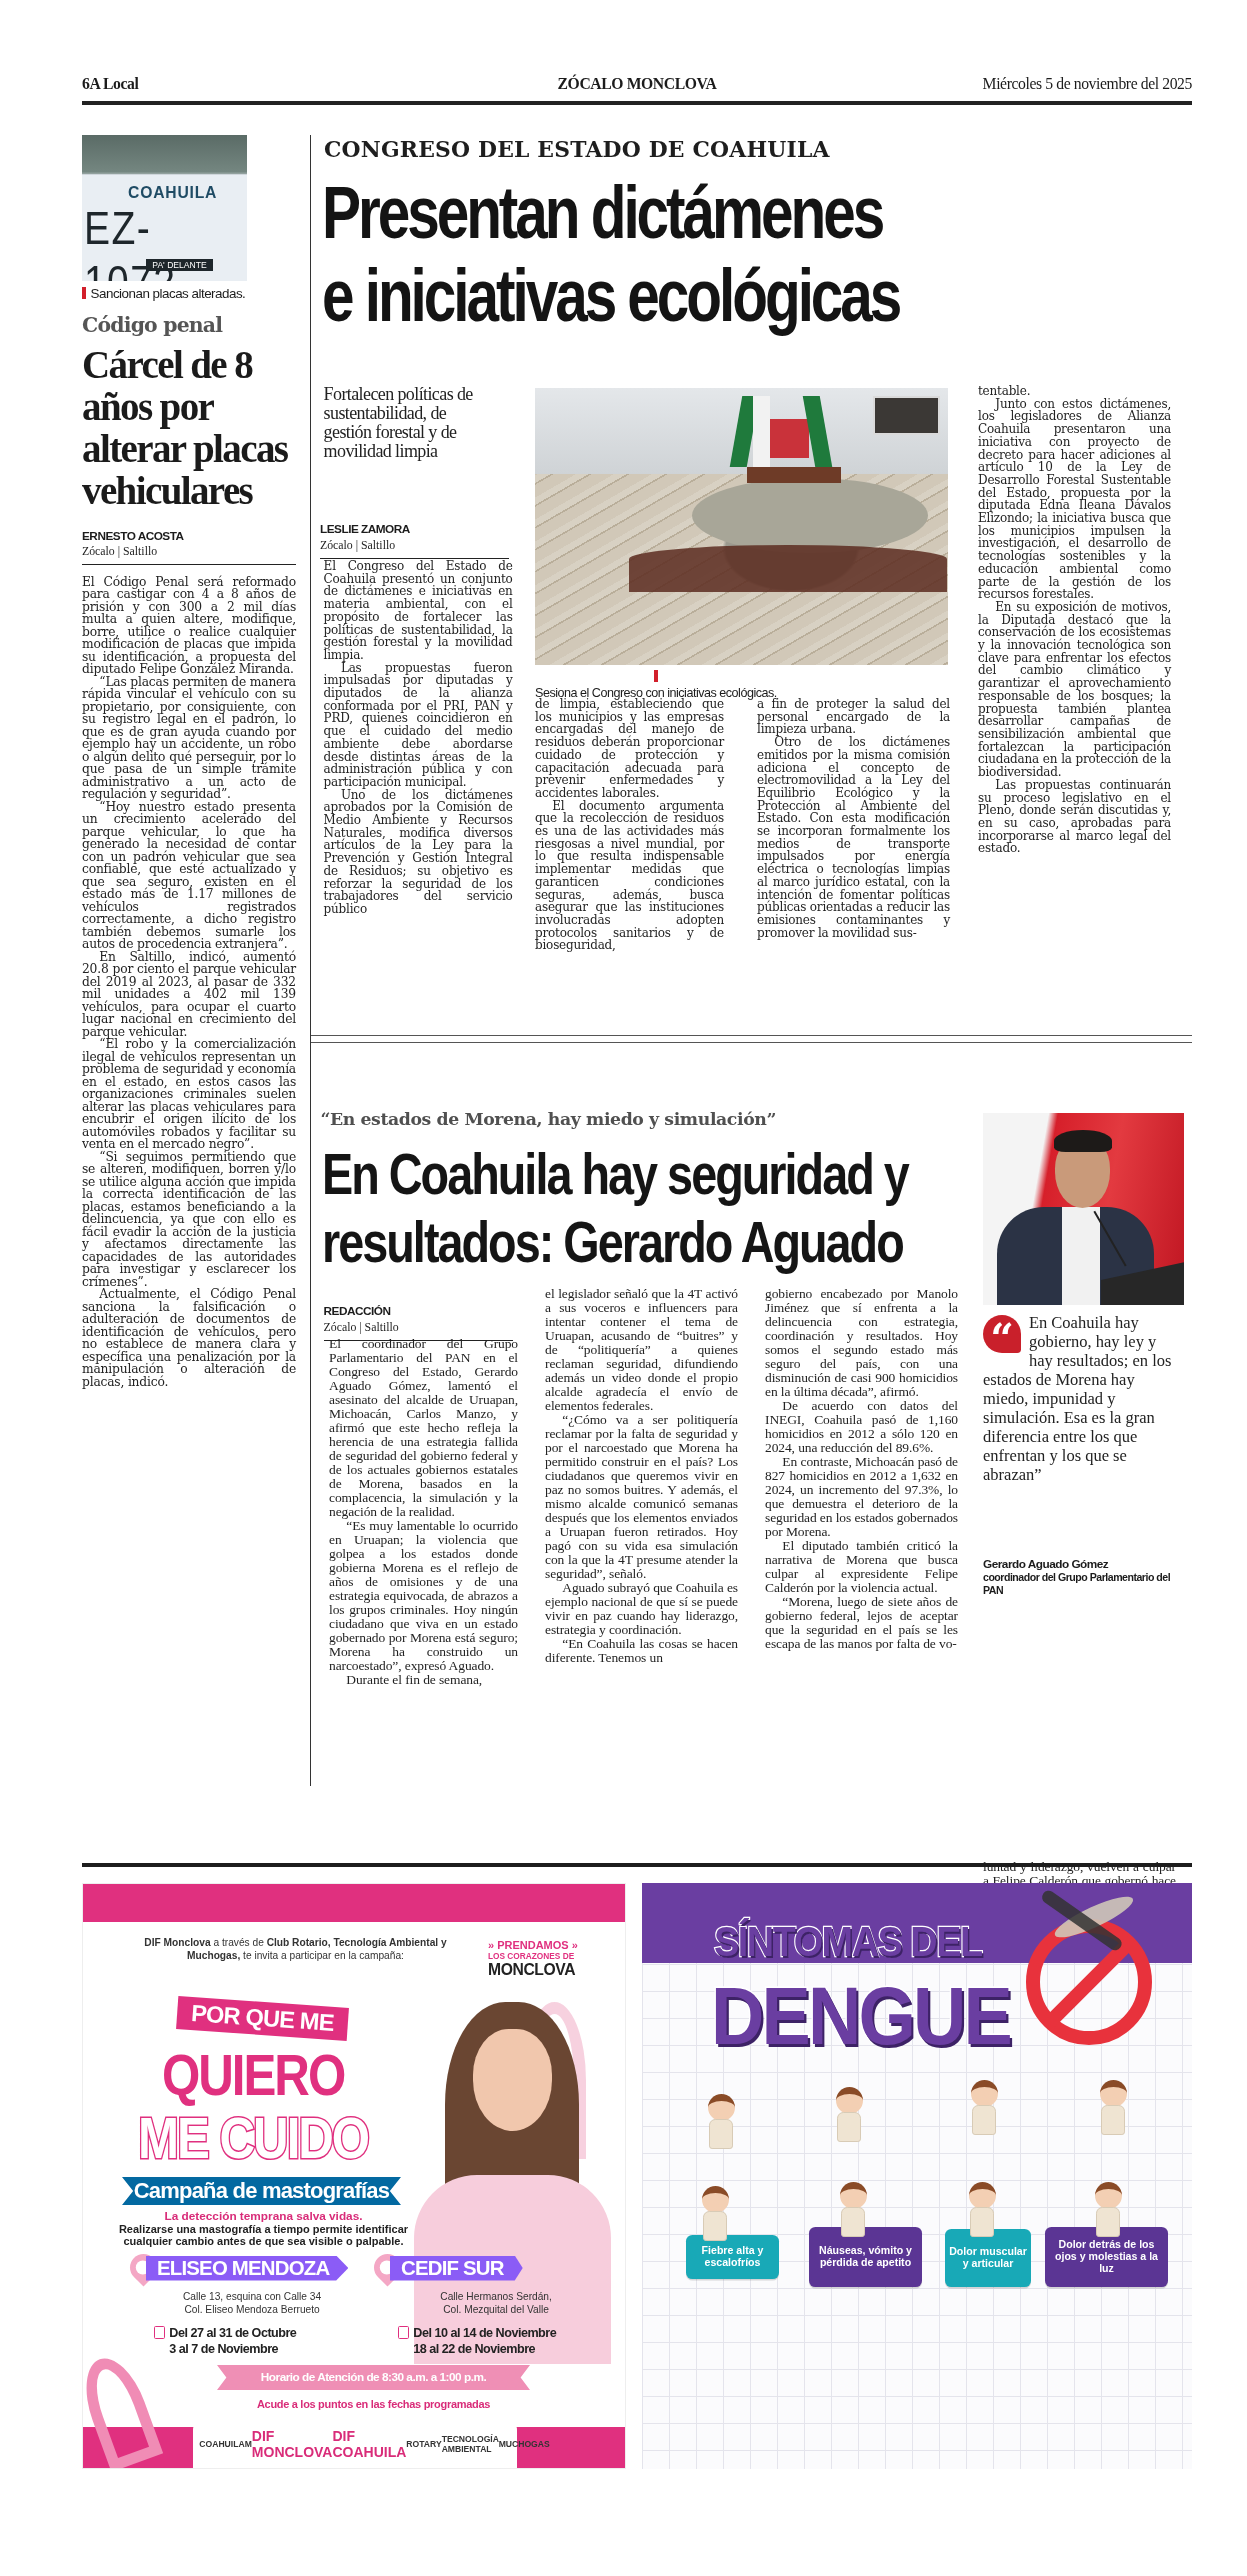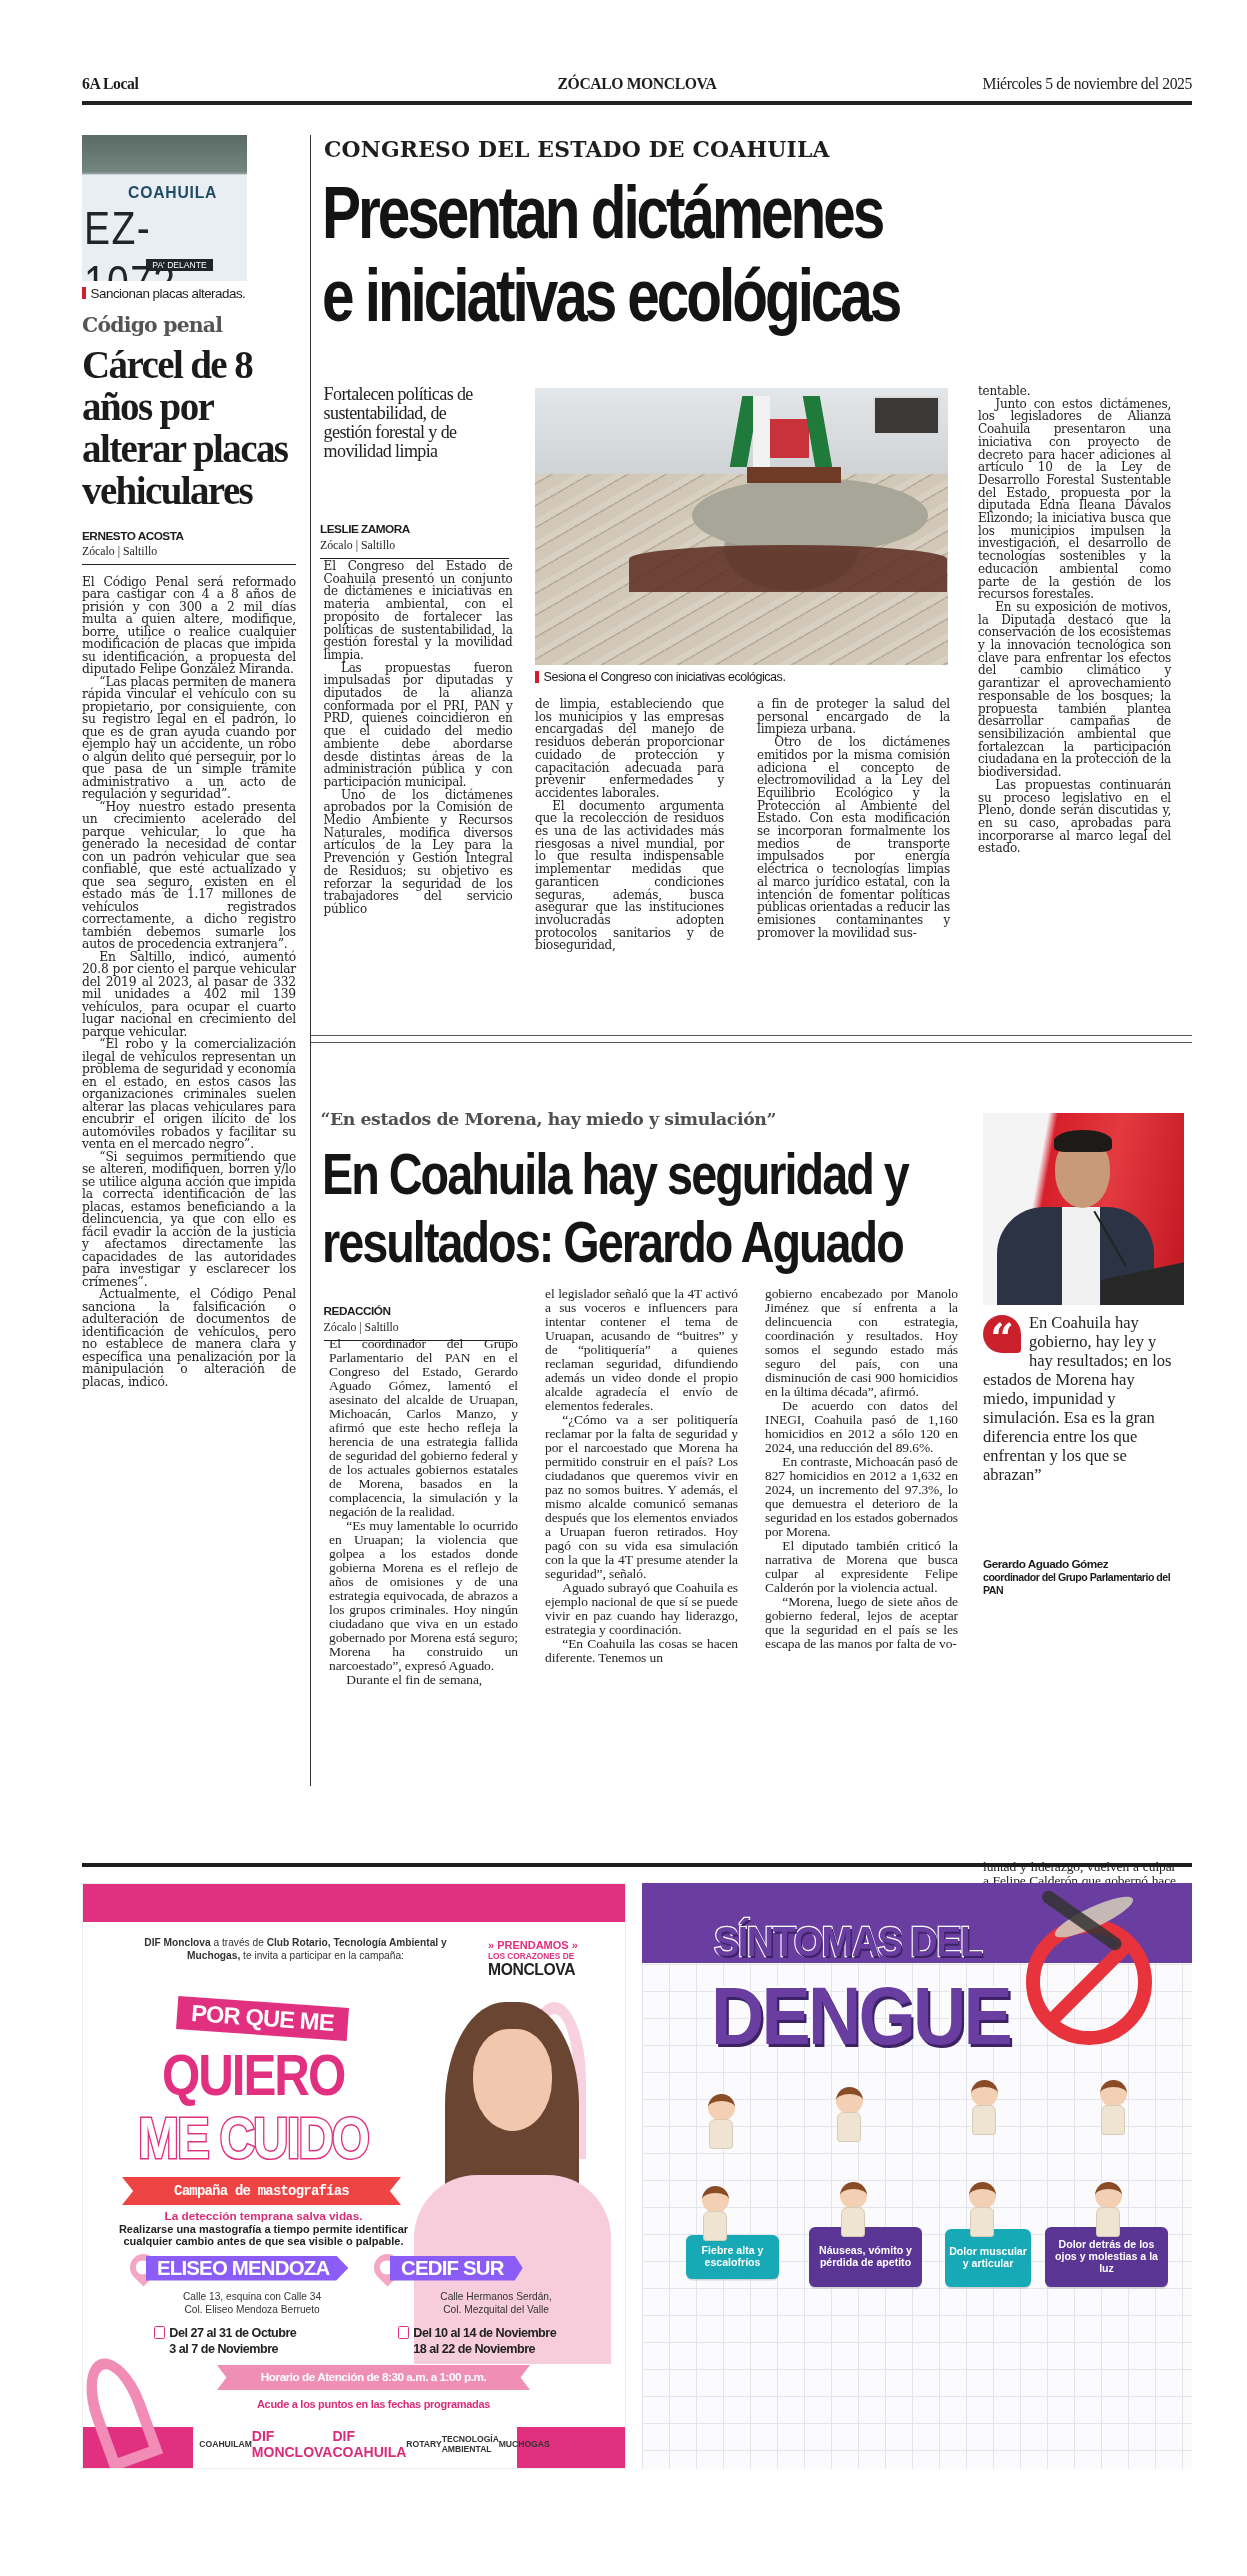--- a/index.html
+++ b/index.html
@@ -49,21 +49,21 @@
       #c8c0b0; }
   .congreso-photo .wall { position: absolute; left: 0; top: 0; width: 100%; height: 86px; background: linear-gradient(180deg,#e4e7ea,#cfd3d6); }
   .congreso-photo .flagG { position: absolute; left: 201px; top: 7.9px; width: 17.3px; height: 71px; background: #1f7a3c; transform: skewX(-10deg); }
   .congreso-photo .flagW { position: absolute; left: 218px; top: 7.9px; width: 17.3px; height: 71px; background: #f2f2f2; }
   .congreso-photo .flagR { position: absolute; left: 235px; top: 31px; width: 39px; height: 39px; background: #c9323a; }
   .congreso-photo .flagG2 { position: absolute; left: 274px; top: 7.9px; width: 17.3px; height: 71px; background: #1f7a3c; transform: skewX(10deg); }
   .congreso-photo .screen { position: absolute; left: 338px; top: 7.9px; width: 67px; height: 39px; background: #3b3835; border: 2.4px solid #dadada; }
   .congreso-photo .rail { position: absolute; left: 94px; top: 157px; width: 318px; height: 47px; background: #5c2c20; border-radius: 50% 50% 0 0 / 30% 30% 0 0; opacity: 0.85; }
   .congreso-photo .floor { position: absolute; left: 157px; top: 90px; width: 236px; height: 75px; background: #a8a698; border-radius: 50%; }
   .congreso-photo .desk { position: absolute; left: 212px; top: 79px; width: 94px; height: 15.7px; background: #6e3b27; }
-  .photo-caption { position: absolute; left: 224px; top: 535px; font-family: "Liberation Sans", sans-serif; font-size: 12.6px; letter-spacing: -0.5px; display: flex; align-items: center; gap: 4.7px; }
+  .photo-caption { position: absolute; left: 224px; top: 535px; font-family: "Liberation Sans", sans-serif; font-size: 12.6px; letter-spacing: -0.5px; display: flex; align-items: center; gap: 4.7px; flex-direction: column; }
   .photo-caption .mark { width: 3.9px; height: 11.8px; background: #d21f2b; display: inline-block; }
   .s1-col2 { position: absolute; left: 224px; top: 563px; width: 189px; }
   .s1-col3 { position: absolute; left: 446px; top: 563px; width: 193px; }
   .s1-col4 { position: absolute; left: 667px; top: 250px; width: 193px; }
 
   .double-rule { position: absolute; left: 229px; width: 881px; height: 7.9px; border-top: 1.6px solid #555; border-bottom: 1.6px solid #555; }
 
   
   .story2 { position: absolute; left: 229px; top: 1093px; width: 881px; }
   .s2-kicker { position: absolute; left: 9.4px; top: 15.7px; font-family: "DejaVu Serif", serif; font-weight: bold; font-size: 17.3px; color: #505050; letter-spacing: -0.4px; }
@@ -98,21 +98,21 @@
   .ad1 .band-bottom { position: absolute; left: 0; top: 543px; width: 100%; height: 43px; background: #e0307f; }
   .ad1 .intro { position: absolute; left: 55px; top: 53px; width: 315px; text-align: center; font-family: "Liberation Sans", sans-serif; font-size: 10.2px; color: #333; line-height: 12.6px; }
   .ad1 .intro b { font-weight: bold; }
   .ad1 .prendamos { position: absolute; left: 405px; top: 55px; width: 118px; font-family: "Liberation Sans", sans-serif; font-weight: bold; }
   .ad1 .prendamos .p1 { color: #e0307f; font-size: 11px; }
   .ad1 .prendamos .p2 { color: #e0307f; font-size: 8.3px; }
   .ad1 .prendamos .p3 { color: #222; font-size: 15.7px; letter-spacing: -0.4px; }
   .ad1 .por-que { position: absolute; left: 94px; top: 118px; background: #e0307f; color: #fff; font-family: "Liberation Sans", sans-serif; font-weight: bold; font-size: 23.6px; padding: 3.1px 14px; transform: rotate(4deg); letter-spacing: -0.8px; }
   .ad1 .quiero { position: absolute; left: 79px; top: 157px; font-family: "Liberation Sans", sans-serif; font-weight: bold; font-size: 58px; color: #e0307f; letter-spacing: -2.4px; transform: scaleX(0.85); transform-origin: left; text-shadow: 2.4px 2.4px 0 #fff, -1.6px -1.6px 0 #fff; }
   .ad1 .me-cuido { position: absolute; left: 55px; top: 220px; font-family: "Liberation Sans", sans-serif; font-weight: bold; font-size: 58px; color: #ffffff; letter-spacing: -2.4px; transform: scaleX(0.85); transform-origin: left; -webkit-text-stroke: 3.1px #e0307f; paint-order: stroke fill; }
-  .ad1 .campana { position: absolute; left: 39px; top: 293px; width: 279px; height: 28px; background: #ef4444; color: #fff; font-family: Liberation Mono, monospace; font-weight: bold; font-size: 14px; line-height: 28px; text-align: center; letter-spacing: -0.8px; clip-path: polygon(0 0, 100% 0, 96% 50%, 100% 100%, 0 100%, 4% 50%); }
+  .ad1 .campana { position: absolute; left: 39px; top: 293px; width: 279px; height: 28px; background: #0369a1; color: #fff; font-family: Liberation Sans, sans-serif; font-weight: bold; font-size: 22px; line-height: 28px; text-align: center; letter-spacing: -0.8px; clip-path: polygon(0 0, 100% 0, 96% 50%, 100% 100%, 0 100%, 4% 50%); }
   .ad1 .deteccion { position: absolute; left: 31px; top: 326px; width: 299px; text-align: center; font-family: "Liberation Sans", sans-serif; font-weight: bold; font-size: 11px; line-height: 12.6px; color: #222; }
   .ad1 .deteccion .pink { color: #d92c79; font-size: 11.8px; }
   .ad1 .woman { position: absolute; left: 315px; top: 102px; width: 228px; height: 377px; }
   .ad1 .woman .hairbg { position: absolute; left: 47px; top: 15.7px; width: 134px; height: 228px; background: #6a4632; border-radius: 45% 45% 20% 20%; }
   .ad1 .woman .face { position: absolute; left: 75px; top: 43px; width: 79px; height: 102px; background: #f1c7ad; border-radius: 45% 45% 50% 50%; }
   .ad1 .woman .shirt { position: absolute; left: 15.7px; top: 189px; width: 197px; height: 189px; background: #f7cddc; border-radius: 63px 63px 0 0; }
   .ad1 .ribbon-bg { position: absolute; left: 440px; top: 118px; width: 63px; height: 157px; border: 12.6px solid #f1b2c9; border-radius: 50% 50% 0 0; opacity: 0.6; }
   .ad1 .loc { position: absolute; font-family: "Liberation Sans", sans-serif; }
   .ad1 .loc .pin { position: absolute; left: 0; top: 0; width: 27px; height: 27px; background: #f4a7c5; border-radius: 50% 50% 50% 0; transform: rotate(-45deg); }
   .ad1 .loc .pin span { position: absolute; left: 6.3px; top: 6.3px; width: 14px; height: 14px; background: #fff; border-radius: 50%; }

